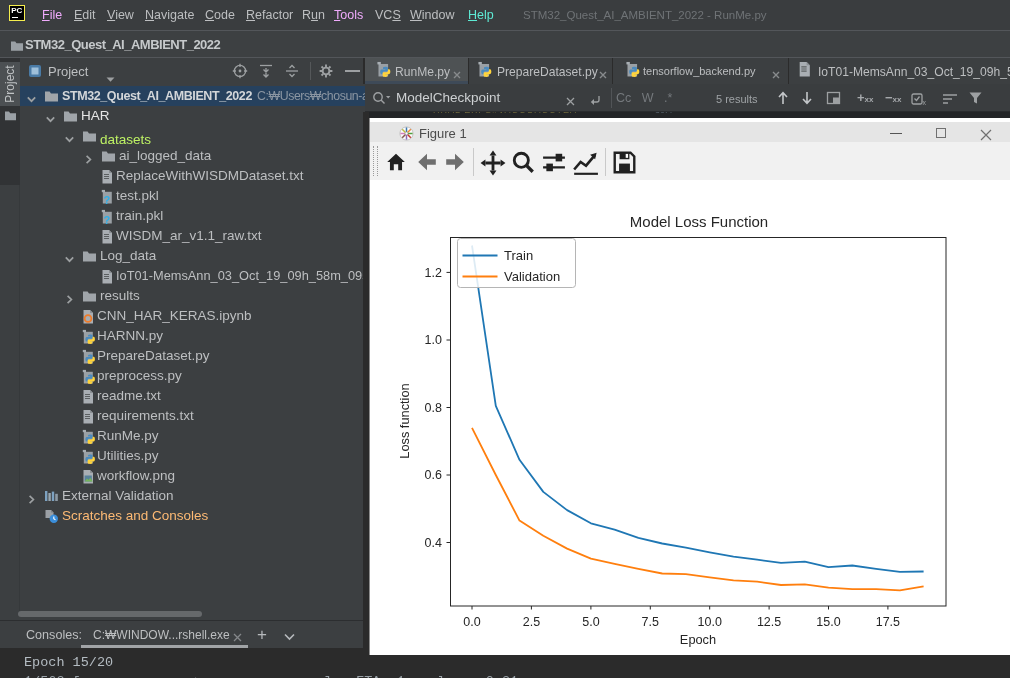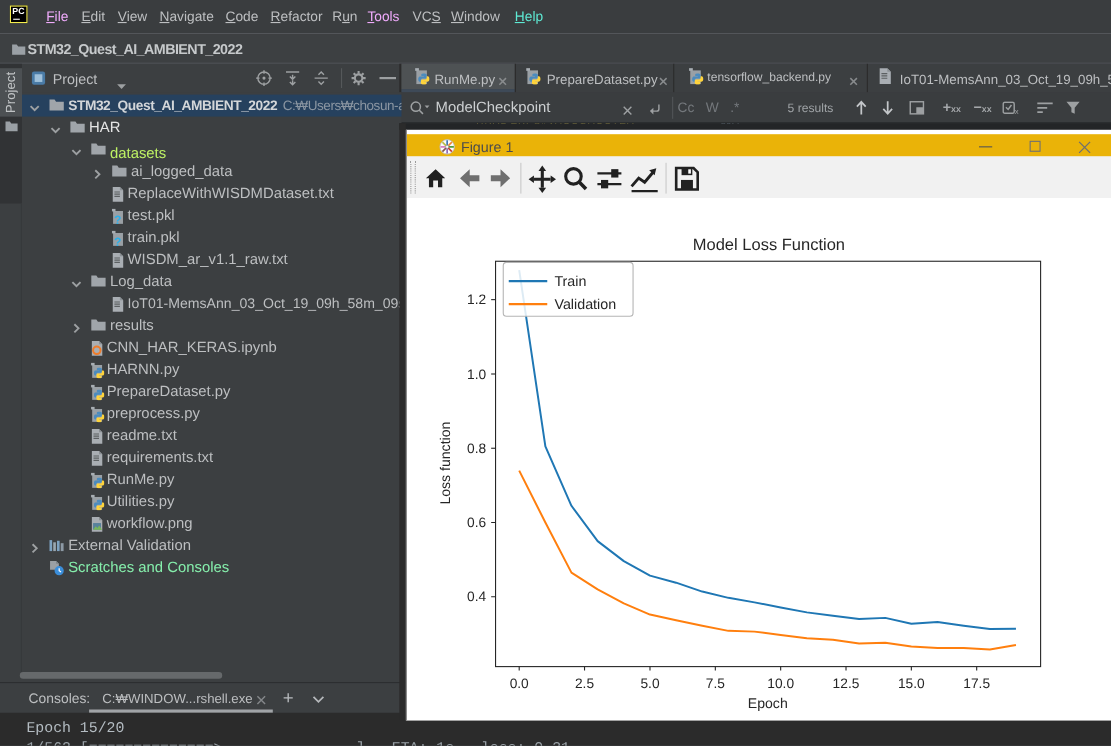--- a/index.html
+++ b/index.html
@@ -18,20 +18,21 @@
  <div class="abs" style="left:74px;top:8px;font-size:12.5px;color:#bdbfc1"><u>E</u>dit</div>
  <div class="abs" style="left:107px;top:8px;font-size:12.5px;color:#bdbfc1"><u>V</u>iew</div>
  <div class="abs" style="left:145px;top:8px;font-size:12.5px;color:#bdbfc1"><u>N</u>avigate</div>
  <div class="abs" style="left:205px;top:8px;font-size:12.5px;color:#bdbfc1"><u>C</u>ode</div>
  <div class="abs" style="left:246px;top:8px;font-size:12.5px;color:#bdbfc1"><u>R</u>efactor</div>
  <div class="abs" style="left:302px;top:8px;font-size:12.5px;color:#bdbfc1">R<u>u</u>n</div>
  <div class="abs" style="left:334px;top:8px;font-size:12.5px;color:#f0abfc"><u>T</u>ools</div>
  <div class="abs" style="left:375px;top:8px;font-size:12.5px;color:#bdbfc1">VC<u>S</u></div>
  <div class="abs" style="left:410px;top:8px;font-size:12.5px;color:#bdbfc1"><u>W</u>indow</div>
  <div class="abs" style="left:468px;top:8px;font-size:12.5px;color:#5eead4"><u>H</u>elp</div>
+ <div class="abs" style="left:523px;top:9px;font-size:11.5px;color:#6f7376;white-space:nowrap">STM32_Quest_AI_AMBIENT_2022 - RunMe.py</div>
 </div>
 
 <div class="abs" style="left:0;top:31px;width:1010px;height:26px;background:#3d4042;border-bottom:1px solid #53565a">
  <div class="abs" style="left:10px;top:7px"><svg width="14" height="12" viewBox="0 0 14 12">
         <path d="M1 1.5 h4.2 l1.3 1.8 h6.5 v7.5 h-12 z" fill="#9aa0a5"></path>
       </svg></div>
  <div class="abs" style="left:25px;top:6px;font-size:13px;font-weight:bold;letter-spacing:-0.5px;color:#c6c9cb">STM32_Quest_AI_AMBIENT_2022</div>
 </div>
 
 <div class="abs" style="left:0;top:58px;width:1010px;height:26px;background:#3c3f41"></div>
@@ -344,25 +345,25 @@
       <rect x="7.8" y="2.6" width="2.4" height="9.4" fill="#7da2c1"></rect>
       <rect x="11.2" y="4.8" width="2.6" height="7.2" fill="#8d9aa5"></rect>
     </svg></div>
 <div style="position:absolute;left:62px;top:486px;height:20px;line-height:20px;font-size:13.5px;color:#bdbfc1;white-space:nowrap">External Validation</div>
 <div style="position:absolute;left:44px;top:509px"><svg width="15" height="15" viewBox="0 0 15 15">
       <path d="M1.5 1 H7 L9.5 3.5 V9 H1.5 Z" fill="#9ba0a5"></path>
       <path d="M7 1 L7 3.5 L9.5 3.5" fill="#7d8287"></path>
       <circle cx="9.8" cy="9.8" r="4.2" fill="#3b8eda"></circle>
       <path d="M9.8 7.6 V9.8 L11.5 10.9" stroke="#fff" stroke-width="1.1" fill="none"></path>
     </svg></div>
-<div style="position:absolute;left:62px;top:506px;height:20px;line-height:20px;font-size:13.5px;color:#86efac;white-space:nowrap">Scratches and Consoles</div>
+<div style="position:absolute;left:62px;top:506px;height:20px;line-height:20px;font-size:13.5px;color:#fdba74;white-space:nowrap">Scratches and Consoles</div>
 
 <div class="abs" style="left:363px;top:112px;width:6px;height:543px;background:#2b2b2b"></div>
 <div class="abs" style="left:369px;top:118px;width:641px;height:537px;background:#ffffff;border-left:1px solid #8c8c8c;box-sizing:border-box;overflow:hidden">
- <div class="abs" style="left:0;top:4px;width:641px;height:24px;background:#eab308;border-bottom:1px solid #e2e2e2">
+ <div class="abs" style="left:0;top:4px;width:641px;height:24px;background:#e5e5e5;border-bottom:1px solid #e2e2e2">
   <div class="abs" style="left:29px;top:4px"><svg width="15" height="15" viewBox="0 0 15 15">
           <circle cx="7.5" cy="7.5" r="6.6" fill="#fbfbfb" stroke="#bbb" stroke-width="0.8"></circle>
           <g stroke-width="1.5">
             <path d="M7.5 7.5 L7.5 1.4" stroke="#3a76af"></path>
             <path d="M7.5 7.5 L11.8 3.2" stroke="#ef8536"></path>
             <path d="M7.5 7.5 L13.6 7.5" stroke="#519e3e"></path>
             <path d="M7.5 7.5 L11.8 11.8" stroke="#c53a32"></path>
             <path d="M7.5 7.5 L7.5 13.6" stroke="#8d69b8"></path>
             <path d="M7.5 7.5 L3.2 11.8" stroke="#84584e"></path>
             <path d="M7.5 7.5 L1.4 7.5" stroke="#d57fbe"></path>

